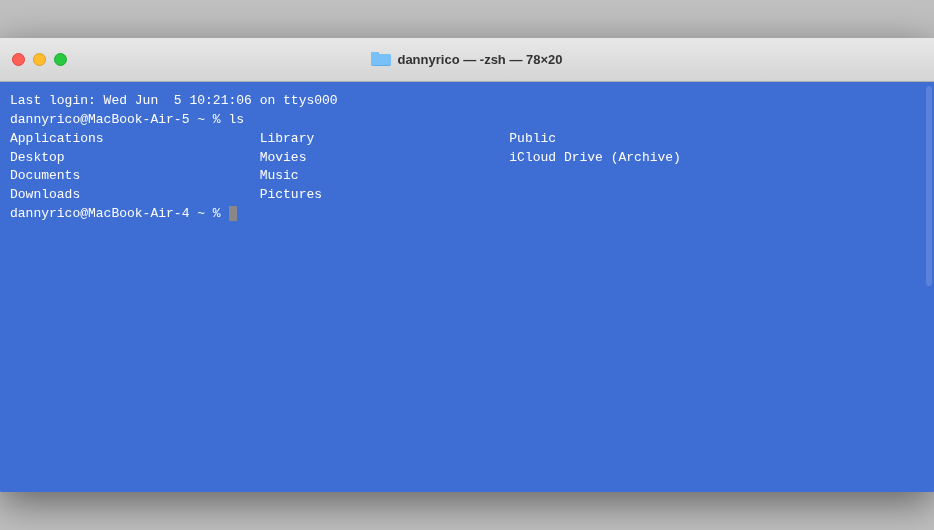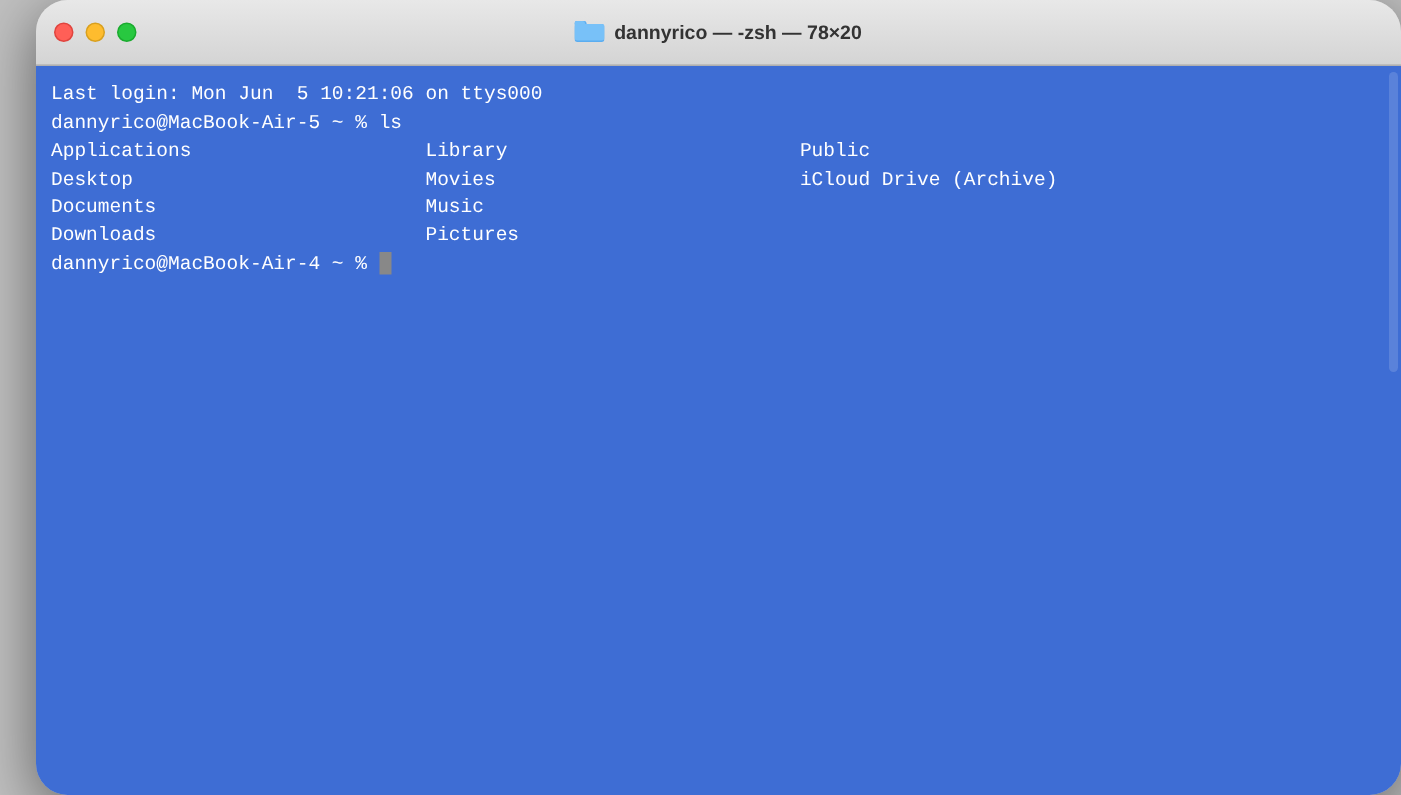--- a/index.html
+++ b/index.html
@@ -13,27 +13,26 @@
       display: flex;
       justify-content: center;
       align-items: center;
       width: 934px;
       height: 530px;
       font-family: -apple-system, BlinkMacSystemFont, sans-serif;
     }
 
     .window {
       width: 934px;
-      height: 530px;
-      border-radius: 21px;
+      height: 454px;
+      border-radius: 1px;
       overflow: hidden;
       box-shadow: 0 10px 40px rgba(0,0,0,0.5);
       display: flex;
       flex-direction: column;
-      margin-left: 24px;
     }
 
     .titlebar {
       background: linear-gradient(to bottom, #e8e8e8, #d4d4d4);
       height: 44px;
       display: flex;
       align-items: center;
       justify-content: center;
       position: relative;
       border-bottom: 1px solid #b0b0b0;
@@ -131,21 +130,21 @@
           <rect x="0" y="2" width="8" height="4" rx="1.5" fill="#5badf0"></rect>
           <rect x="0" y="4" width="20" height="11" rx="2" fill="#78c1f8"></rect>
           <rect x="0" y="2" width="7" height="3" rx="1.5" fill="#78c1f8"></rect>
         </svg>
       </span>
       <span>dannyrico — -zsh — 78×20</span>
     </div>
   </div>
 
   <div class="terminal-body">
-    <div class="terminal-text"><span>Last login: Mon Jun  5 10:21:06 on ttys000</span>
+    <div class="terminal-text"><span>Last login: Wed Jun  5 10:21:06 on ttys000</span>
 <span>dannyrico@MacBook-Air-5 ~ % ls</span>
 <span>Applications                    Library                         Public
 Desktop                         Movies                          iCloud Drive (Archive)
 Documents                       Music
 Downloads                       Pictures
 </span><span>dannyrico@MacBook-Air-4 ~ % </span><span class="cursor"></span></div>
     <div class="scrollbar"></div>
   </div>
 </div>
 

